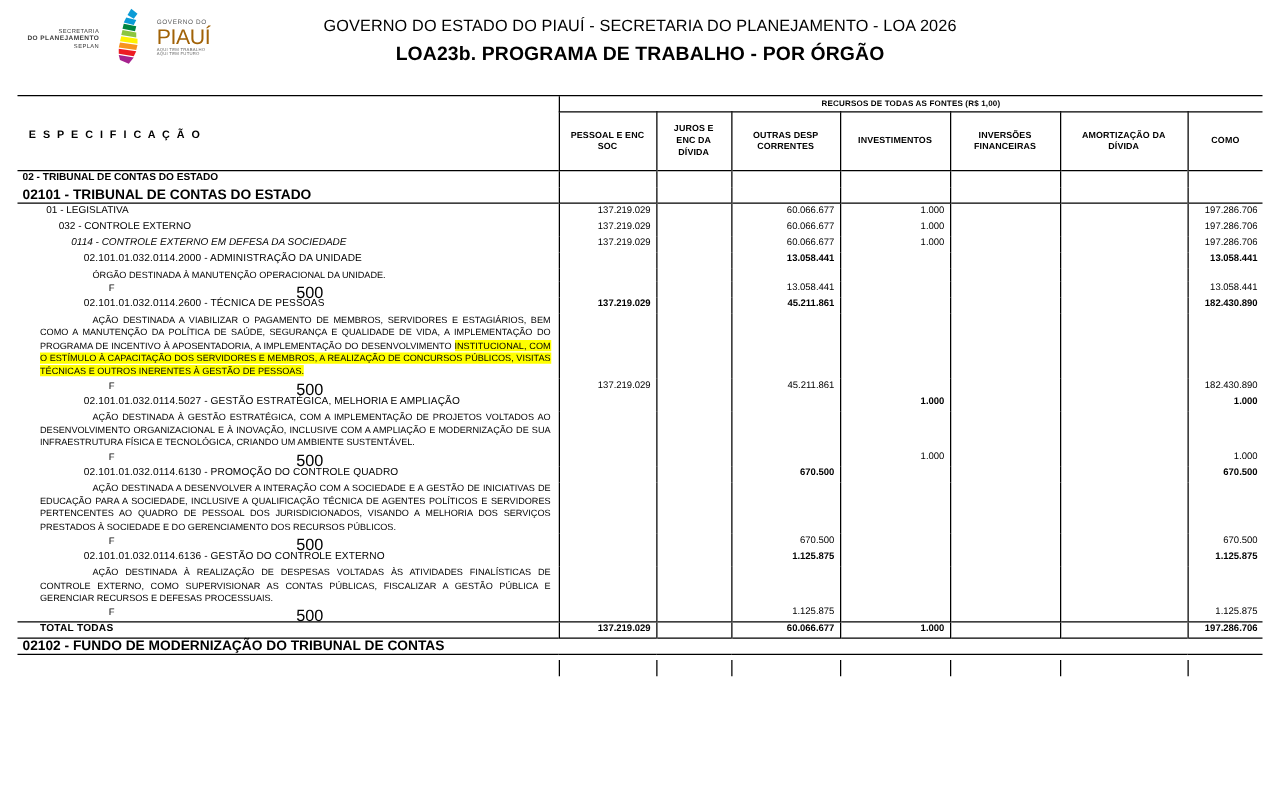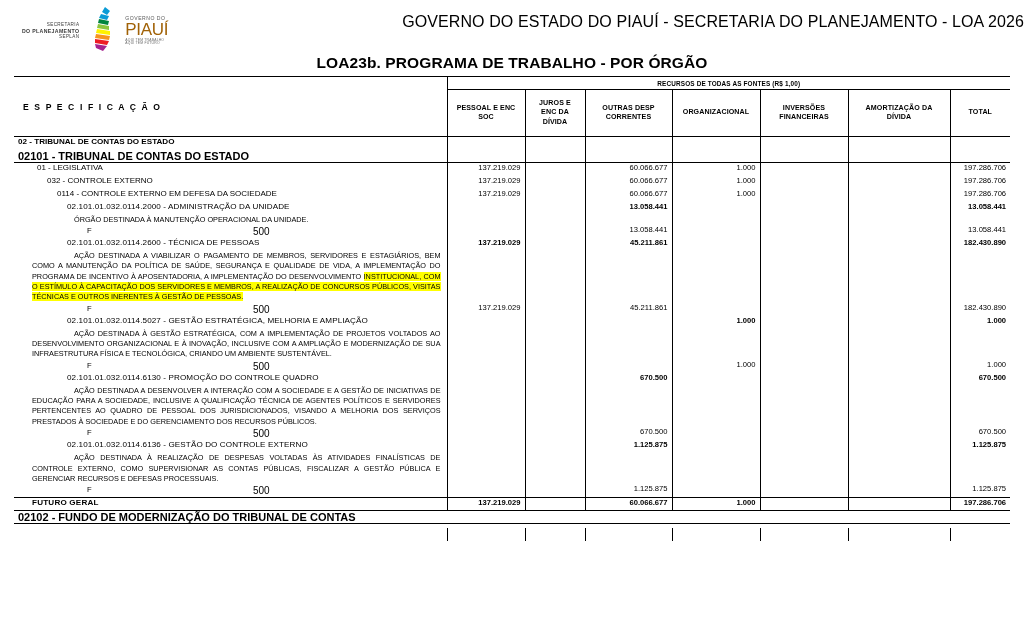--- a/index.html
+++ b/index.html
@@ -51,29 +51,28 @@
   .piaui-word .tag span {
     display: block; font-size: 3.4px; letter-spacing: .2px; color: #6d6d6d;
   }
 
   #title-block {
     position: absolute;
     left: 0; right: 0; top: 13px;
     text-align: center;
   }
   #doc-title-1 {
-    font-size: 16px;
+    font-size: 13px;
     letter-spacing: .1px;
     white-space: nowrap;
-    text-align: right;
   }
   #doc-title-2 {
     font-size: 15.5px;
     font-weight: bold;
-    margin-top: 23px;
+    margin-top: 7px;
     letter-spacing: .1px;
     white-space: nowrap;
   }
 
   
   #report {
     position: absolute;
     left: 14px;
     top: 76px;
     width: 996px;
@@ -137,30 +136,30 @@
   }
   td.num.b, .spec .b { font-weight: bold; }
 
   tr.r { height: 13px; }
   tr.r.tall { height: auto; }
 
   .lv-org     { font-weight: bold; font-size: 8.1px; padding-left: 4px; }
   .lv-unit    { font-weight: bold; font-size: 11px; padding-left: 4px; }
   .lv-func    { font-size: 8px; padding-left: 23px; }
   .lv-subf    { font-size: 8px; padding-left: 33px; }
-  .lv-prog    { font-size: 8px; padding-left: 43px; }
+  .lv-prog    { font-size: 8px; padding-left: 43px; font-style: italic; }
   .lv-acao    { font-weight: normal; font-size: 8.1px; padding-left: 53px; letter-spacing: .1px; }
   .lv-desc    { font-size: 7.3px; padding-left: 18px; padding-right: 6px;
                 line-height: 1.42; text-align: justify; }
   .lv-desc .ind { display: inline-block; width: 42px; }
   .lv-total   { font-weight: bold; font-size: 8.1px; padding-left: 18px; letter-spacing: .2px; }
 
   .fonte-row { position: relative; height: 13px; }
   .fonte-row .f-letter { position: absolute; left: 73px; top: 1px; font-size: 7.6px; }
-  .fonte-row .f-code   { position: absolute; left: 239px; top: 1px; font-size: 10px; }
+  .fonte-row .f-code   { position: absolute; left: 223px; top: 1px; font-size: 13px; }
 
   .hl { background: #ffff00; }
 
   .sep-top td { border-top: 1.3px solid #000; margin-left: 44px; }
   .sep-top-thin td { border-top: 1px solid #000; }
   .pad2 { height: 4px; }
 </style>
 </head>
 <body>
 
@@ -221,24 +220,24 @@
 
     <thead>
       <tr>
         <td rowspan="2" class="hdr-spec">E S P E C I F I C A Ç Ã O</td>
         <td colspan="7" class="hdr-band vl">RECURSOS DE TODAS AS FONTES (R$ 1,00)</td>
       </tr>
       <tr class="hrow">
         <td class="hdr-col vl">PESSOAL E ENC<br>SOC</td>
         <td class="hdr-col vl">JUROS E<br>ENC DA<br>DÍVIDA</td>
         <td class="hdr-col vl">OUTRAS DESP<br>CORRENTES</td>
-        <td class="hdr-col vl">ORGANIZACIONAL</td>
+        <td class="hdr-col vl">INVESTIMENTOS</td>
         <td class="hdr-col vl">INVERSÕES<br>FINANCEIRAS</td>
         <td class="hdr-col vl">AMORTIZAÇÃO DA<br>DÍVIDA</td>
-        <td class="hdr-col vl">TOTAL</td>
+        <td class="hdr-col vl">COMO</td>
       </tr>
     </thead>
 
     <tbody>
 
       <tr class="r sep-top">
         <td class="spec">
           <div class="lv-org">02 - TRIBUNAL DE CONTAS DO ESTADO</div>
         </td>
         <td class="num vl"></td>
@@ -494,21 +493,21 @@
         <td class="num vl"></td>
         <td class="num vl">1.125.875</td>
         <td class="num vl"></td>
         <td class="num vl"></td>
         <td class="num vl"></td>
         <td class="num vl">1.125.875</td>
       </tr>
 
       <tr class="r sep-top">
         <td class="spec">
-          <div class="lv-total">FUTURO GERAL</div>
+          <div class="lv-total">TOTAL TODAS</div>
         </td>
         <td class="num b vl">137.219.029</td>
         <td class="num b vl"></td>
         <td class="num b vl">60.066.677</td>
         <td class="num b vl">1.000</td>
         <td class="num b vl"></td>
         <td class="num b vl"></td>
         <td class="num b vl">197.286.706</td>
       </tr>
 

